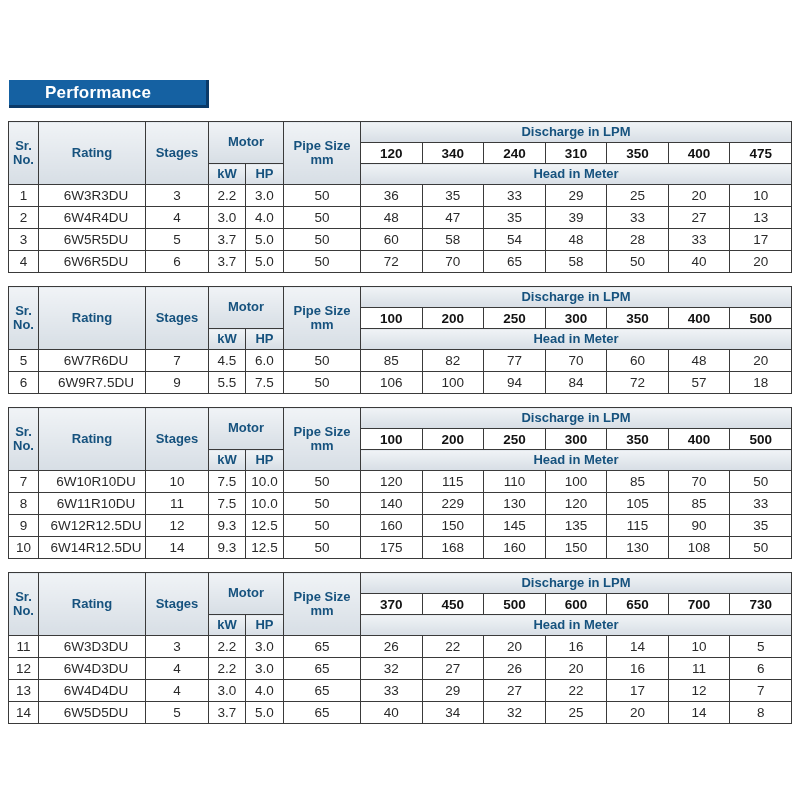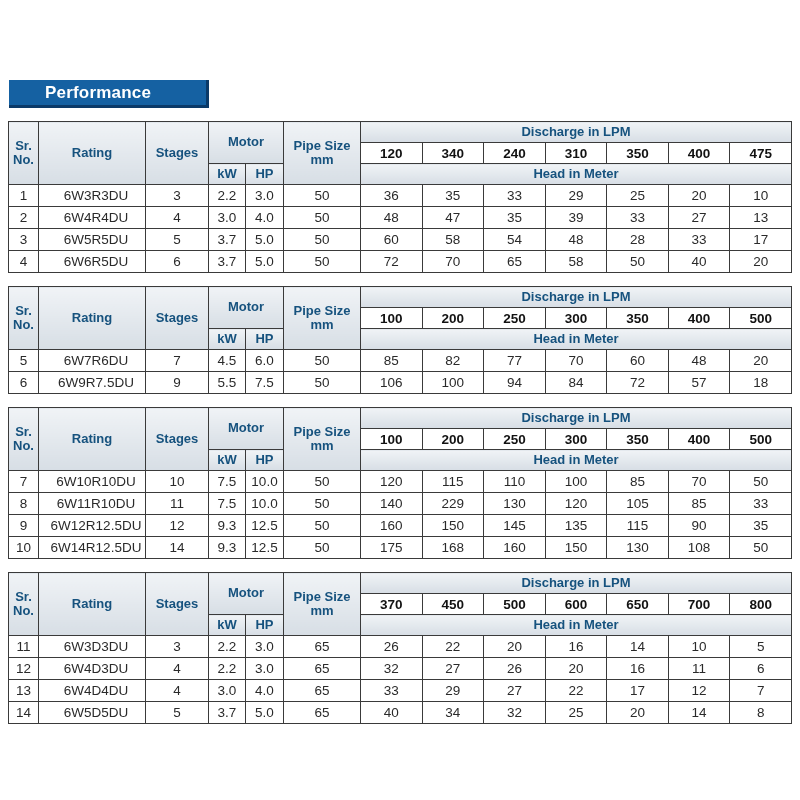--- a/index.html
+++ b/index.html
@@ -365,21 +365,21 @@
       <th class="hdr" rowspan="3">Pipe Size mm</th>
       <th class="hdr" colspan="7">Discharge in LPM</th>
     </tr>
     <tr>
       <td class="dval">370</td>
             <td class="dval">450</td>
             <td class="dval">500</td>
             <td class="dval">600</td>
             <td class="dval">650</td>
             <td class="dval">700</td>
-            <td class="dval">800</td>
+            <td class="dval">730</td>
     </tr>
     <tr>
       <th class="hdr">kW</th>
       <th class="hdr">HP</th>
       <th class="hdr" colspan="7">Head in Meter</th>
     </tr>
   </thead>
   <tbody>
 
     <tr>

